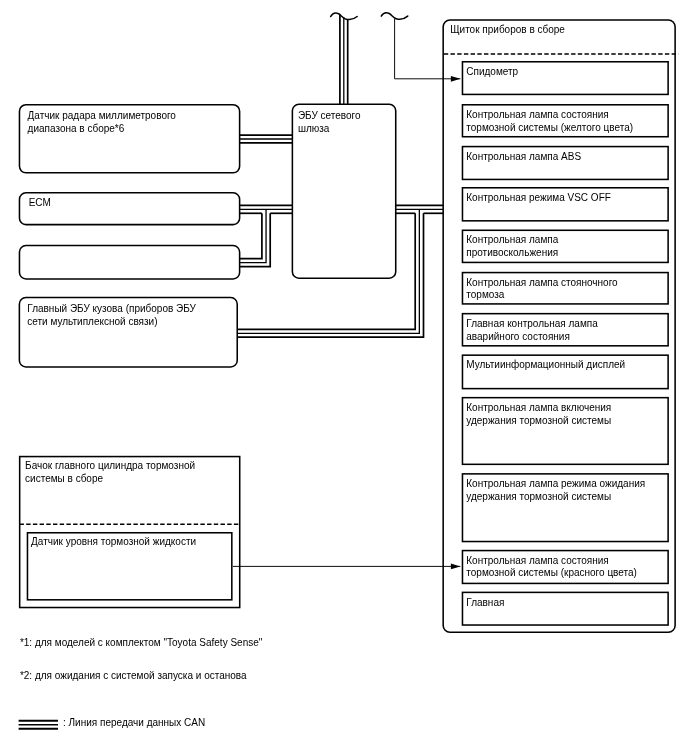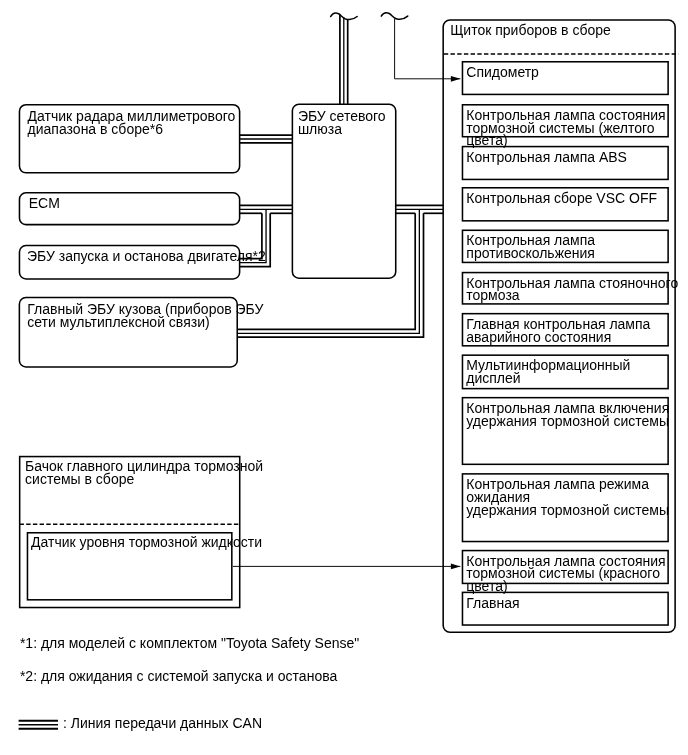--- a/index.html
+++ b/index.html
@@ -2,21 +2,21 @@
 <html><head>
 <meta charset="utf-8">
 <style>
   html,body{margin:0;padding:0;background:#fff;}
   body{width:688px;height:755px;background:#fff;color:#000;
        font-family:"Liberation Sans",sans-serif;
        -webkit-font-smoothing:antialiased;}
   #root{position:relative;width:688px;height:755px;overflow:hidden;background:#fff;}
   #wires{position:absolute;left:0;top:0;width:688px;height:755px;}
   #wires rect{fill:none;stroke:#000;stroke-width:1.55;}
-  .free{position:absolute;font-size:14px;line-height:12.8px;white-space:pre-line;}
+  .free{position:absolute;font-size:10px;line-height:12.8px;white-space:pre-line;}
   .rail{fill:none;stroke:#000;stroke-width:1.7;stroke-linecap:butt;stroke-linejoin:miter;}
   .mid{fill:none;stroke:#000;stroke-width:1.3;stroke-linecap:butt;stroke-linejoin:miter;}
   .thin{fill:none;stroke:#000;stroke-width:0.95;stroke-linejoin:miter;stroke-linecap:butt;}
   .head{fill:#000;stroke:none;}
   .dash{stroke:#000;stroke-width:1.4;stroke-dasharray:4.4 2.3;}
   .squig{fill:none;stroke:#000;stroke-width:1.5;stroke-linecap:round;stroke-linejoin:round;}
   .legline{stroke:#000;}
 </style>
 </head>
 <body>
@@ -90,34 +90,33 @@
       <line class="legline" x1="18.6" y1="724.8" x2="58.0" y2="724.8" stroke-width="1.6"></line>
       <line class="legline" x1="18.6" y1="728.7" x2="58.0" y2="728.7" stroke-width="1.9"></line>
     </g>
     <path class="squig" d="M 330.6 16.55 C 332.8 12.8 336.2 12.7 338.6 13.8 C 341.0 14.9 342.7 18.6 346.3 19.2 C 348.9 19.75 353.6 19.5 357.2 16.5"></path>
     <path class="squig" d="M 381.25 16.15 C 383.45 12.5 386.85 12.4 389.25 13.5 C 391.65 14.6 393.3 18.3 396.9 18.9 C 399.5 19.45 404.15 19.2 407.75 16.1"></path>
   </svg>
 
   <div class="free" style="left:27.6px;top:109.8px">Датчик радара миллиметрового
 диапазона в сборе*6</div>
   <div class="free" style="left:28.7px;top:197.2px">ECM</div>
-  <div class="free" style="left:27.0px;top:250.2px">ЭБУ запуска и останова двигателя*2</div>
   <div class="free" style="left:27.3px;top:303.4px">Главный ЭБУ кузова (приборов ЭБУ
 сети мультиплексной связи)</div>
   <div class="free" style="left:297.9px;top:110.3px">ЭБУ сетевого
 шлюза</div>
   <div class="free" style="left:31.1px;top:535.6px">Датчик уровня тормозной жидкости</div>
   <div class="free" style="left:25.1px;top:460.3px">Бачок главного цилиндра тормозной
 системы в сборе</div>
   <div class="free" style="left:450.2px;top:24.0px">Щиток приборов в сборе</div>
   <div class="free" style="left:466.3px;top:65.9px">Спидометр</div>
   <div class="free" style="left:466.3px;top:108.9px">Контрольная лампа состояния
 тормозной системы (желтого цвета)</div>
   <div class="free" style="left:466.3px;top:150.7px">Контрольная лампа ABS</div>
-  <div class="free" style="left:466.3px;top:191.9px">Контрольная сборе VSC OFF</div>
+  <div class="free" style="left:466.3px;top:191.9px">Контрольная режима VSC OFF</div>
   <div class="free" style="left:466.3px;top:234.4px">Контрольная лампа
 противоскольжения</div>
   <div class="free" style="left:466.3px;top:276.7px">Контрольная лампа стояночного
 тормоза</div>
   <div class="free" style="left:466.3px;top:317.8px">Главная контрольная лампа
 аварийного состояния</div>
   <div class="free" style="left:466.3px;top:359.3px">Мультиинформационный дисплей</div>
   <div class="free" style="left:466.3px;top:401.8px">Контрольная лампа включения
 удержания тормозной системы</div>
   <div class="free" style="left:466.3px;top:478.0px">Контрольная лампа режима ожидания

